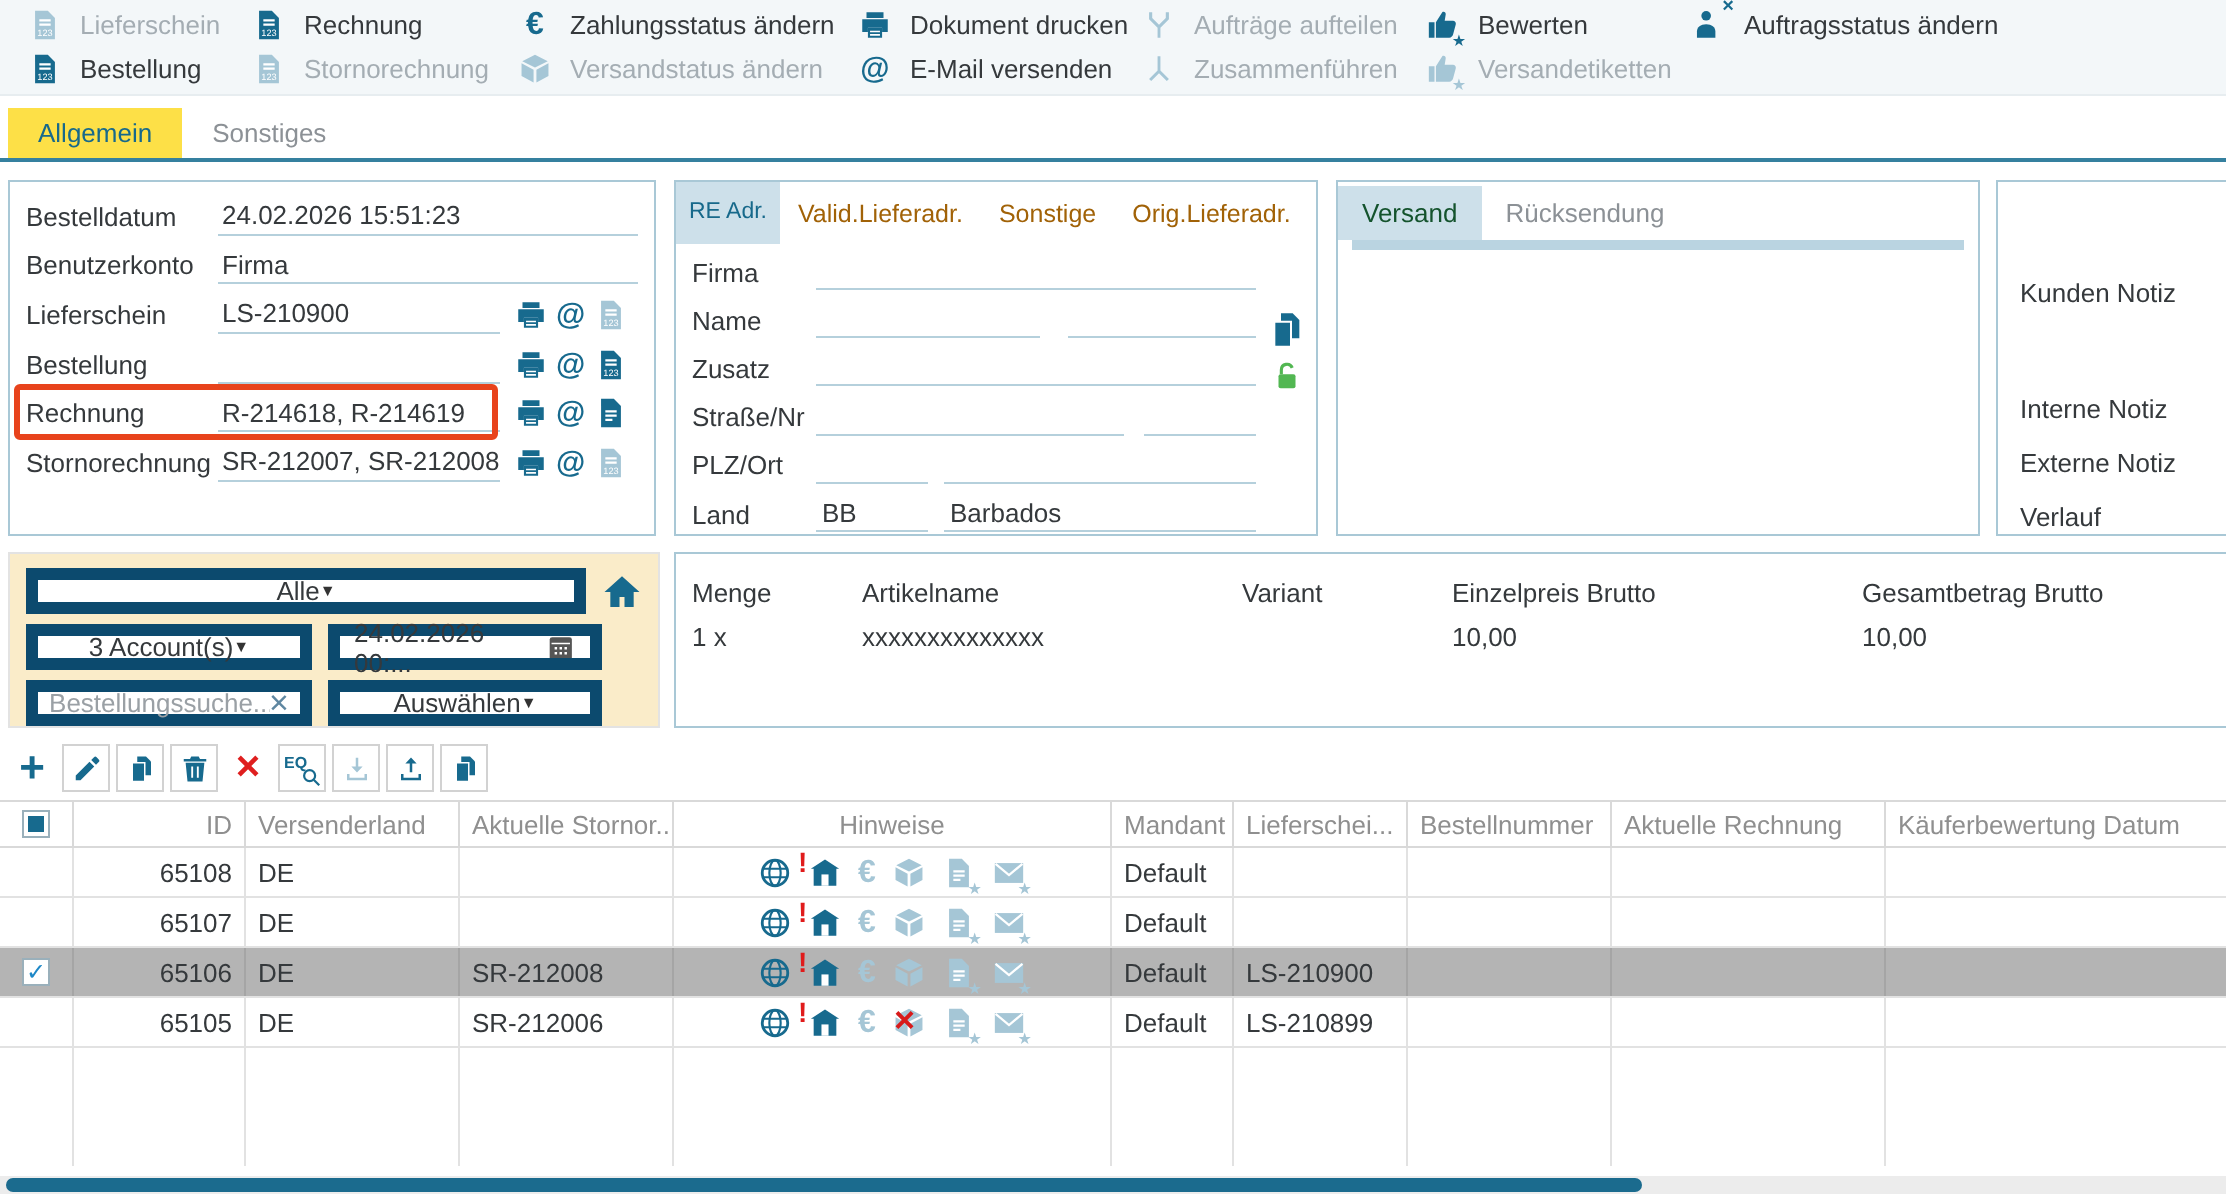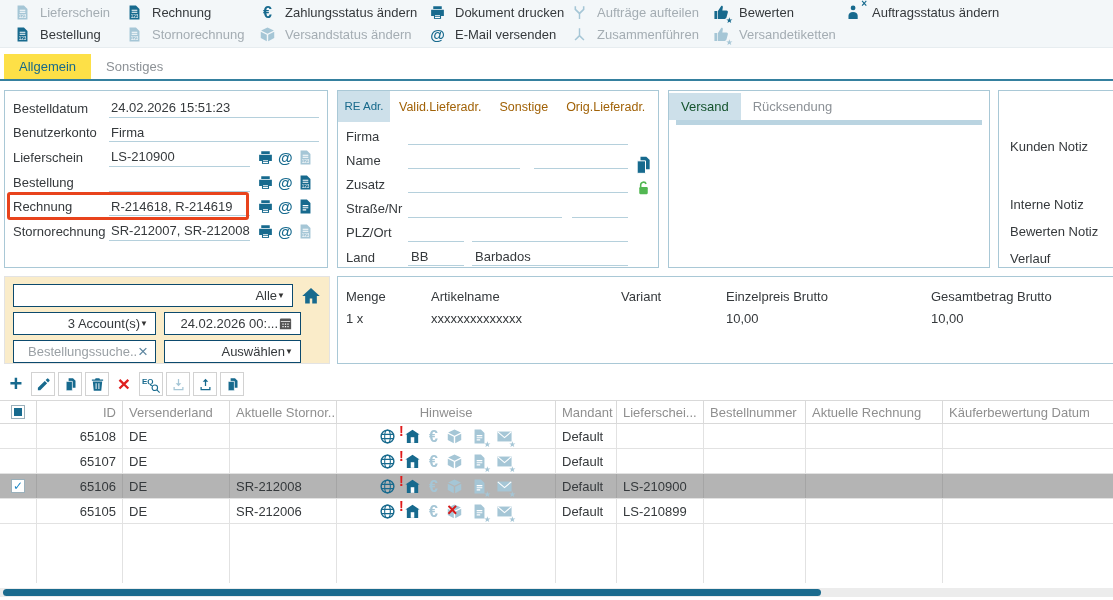--- a/index.html
+++ b/index.html
@@ -52,21 +52,21 @@
 .ship-tab{display:flex;align-items:center;padding:0 12px;color:#8c9196;cursor:pointer}
 .ship-tab.active{background:#cde0ea;color:#14532d}
 .ship-bar{height:5px;background:#bad4e1;margin:0 7px}
 
 #panel-notes{left:998px;top:90px;width:128px;height:178px}
 .note-label{position:absolute;left:11px;white-space:nowrap;cursor:pointer}
 
 
 #panel-filter{left:4px;top:276px;width:326px;height:88px;background:#faecc9;border:1px solid #e3e3e3;padding:7px 8px 0 8px}
 .fp-row{display:flex;align-items:center;gap:8px;margin-bottom:5px}
-.fp-box{background:#fff;border:1px solid #0c4a6e;height:23px;display:flex;align-items:center;justify-content:flex-end;padding:0 7px;cursor:pointer}
+.fp-box{background:#fff;border:6px solid #0c4a6e;height:23px;display:flex;align-items:center;justify-content:center;padding:0 7px;cursor:pointer}
 .fp-grow{flex:1}
 .fp-w143{width:143px}
 .fp-w137{width:137px}
 .arrow{font-size:8px;color:#333}
 .fp-input{border:none;outline:none;background:transparent;width:110px;font-size:13px;font-family:inherit;color:#35393c}
 .fp-input::placeholder{color:#9aa0a5}
 .xclear{color:#5f87a1;font-size:17px;line-height:17px;font-weight:normal}
 .cal{color:#555}
 
 
@@ -418,21 +418,21 @@
   <div class="ship-tabs">
     <div class="ship-tab active">Versand</div>
     <div class="ship-tab">Rücksendung</div>
   </div>
   <div class="ship-bar"></div>
 </div>
 
 <div class="panel" id="panel-notes">
   <span class="note-label" style="top:48px">Kunden Notiz</span>
   <span class="note-label" style="top:106px">Interne Notiz</span>
-  <span class="note-label" style="top:133px">Bewerten Notiz</span>
+  <span class="note-label" style="top:133px">Externe Notiz</span>
   <span class="note-label" style="top:160px">Verlauf</span>
 </div>
 
 <div class="panel" id="panel-filter">
   <div class="fp-row">
     <div class="fp-box fp-grow">
       <span>Alle</span>
       <span class="arrow">▼</span>
     </div>
     <svg class="ic ic20 dark">

